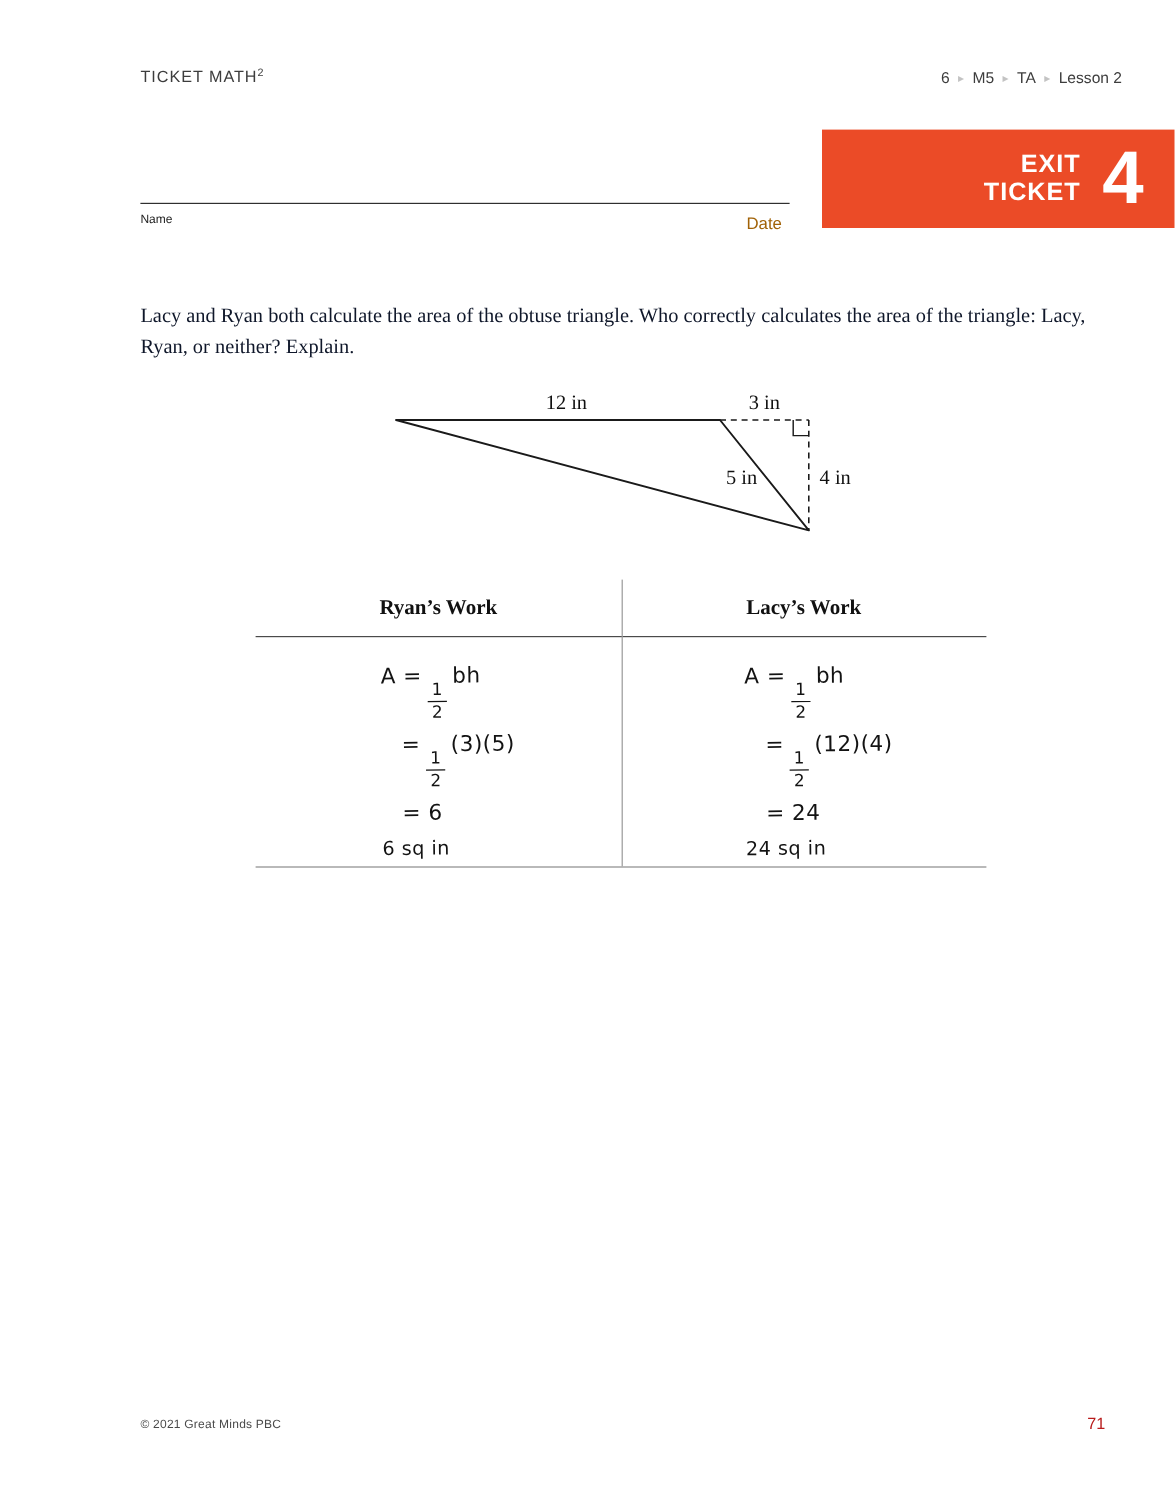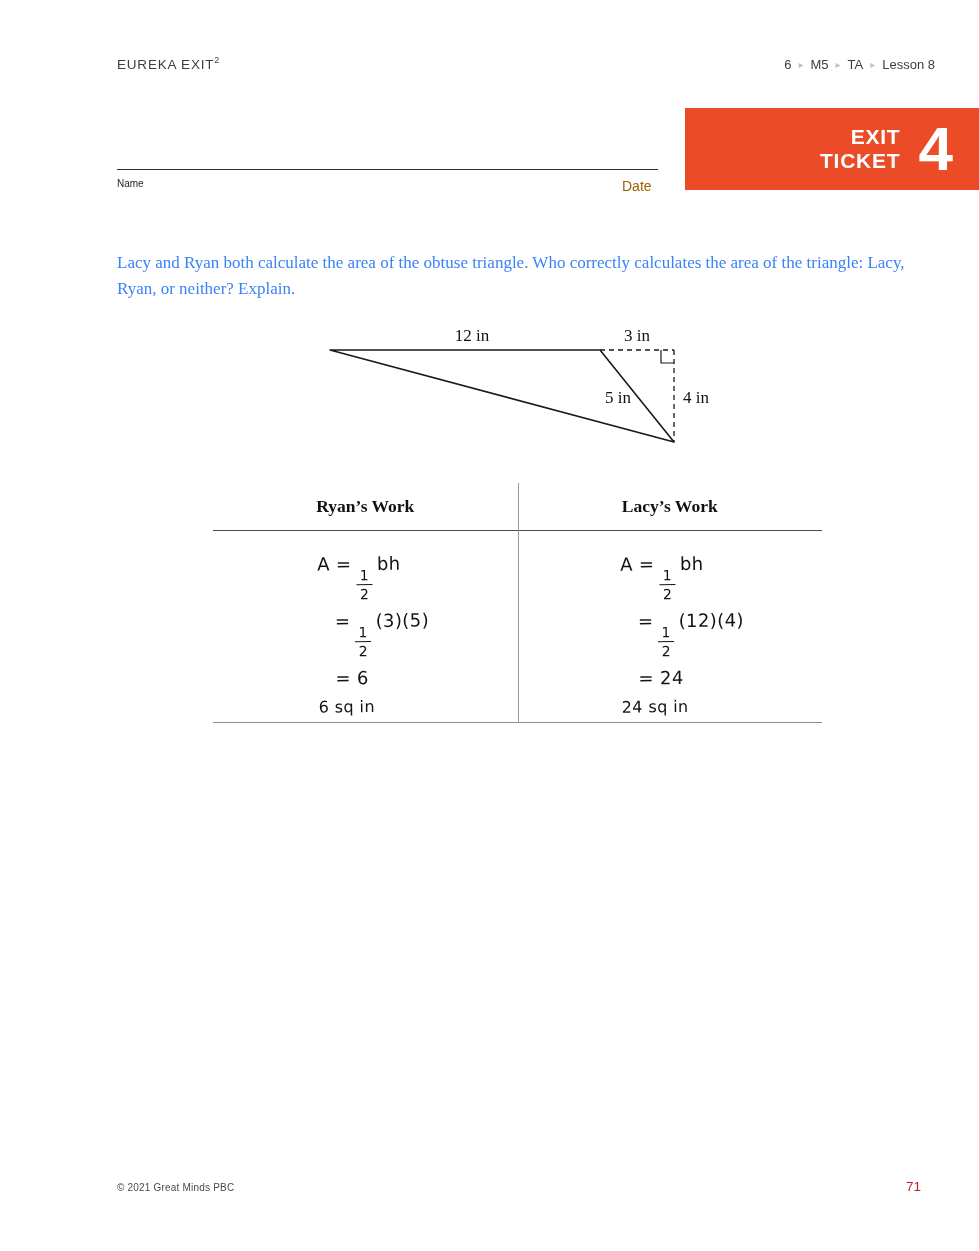--- a/index.html
+++ b/index.html
@@ -42,21 +42,21 @@
   .name-rule {
     position: absolute; left: 117px; top: 169px; width: 541px;
     border-top: 1.3px solid #2f2f2f; height: 0;
   }
   .name-label { position: absolute; left: 117px; top: 178px; font-size: 10px; color: #232323; }
   .date-label { position: absolute; left: 622px; top: 178px; font-size: 14px; color: #a16207; }
 
   
   .problem {
     position: absolute; left: 117px; top: 250px; width: 800px;
-    font-family: "Liberation Serif", serif; font-size: 17px; line-height: 26px; color: #3b82f6;
+    font-family: "Liberation Serif", serif; font-size: 17px; line-height: 26px; color: #0f172a;
   }
 
   
   .diagram { position: absolute; left: 300px; top: 312px; width: 430px; height: 150px; }
   .diagram text { font-family: "Liberation Serif", serif; font-size: 17px; fill: #111; }
 
   
   .worktable { position: absolute; left: 213px; top: 483px; width: 609px; height: 240px; border-bottom: 1px solid #8c8c8c; }
   .wt-divider { position: absolute; left: 305px; top: 0; bottom: 0; width: 1px; background: #9a9a9a; }
   .wt-headers {
@@ -88,31 +88,31 @@
   
   .copyright { position: absolute; left: 117px; top: 1182px; font-size: 10px; color: #4a4a4a; letter-spacing: 0.2px; }
   .pagenum { position: absolute; right: 58px; top: 1179px; font-size: 13.5px; color: #b91c1c; }
 </style>
 </head>
 <body>
 
 <div class="page">
 
   <div class="brand">
-    <span>EUREKA EXIT</span><sup>2</sup>
+    <span>TICKET MATH</span><sup>2</sup>
   </div>
 
   <div class="breadcrumb">
     <span>6</span>
     <span class="sep">▸</span>
     <span>M5</span>
     <span class="sep">▸</span>
     <span>TA</span>
     <span class="sep">▸</span>
-    <span>Lesson 8</span>
+    <span>Lesson 2</span>
   </div>
 
   <div class="exit-box" style="background-color: rgb(235, 75, 39);">
     <div class="exit-label">
       <div>EXIT</div>
       <div>TICKET</div>
     </div>
     <div class="exit-number">4</div>
   </div>
 

